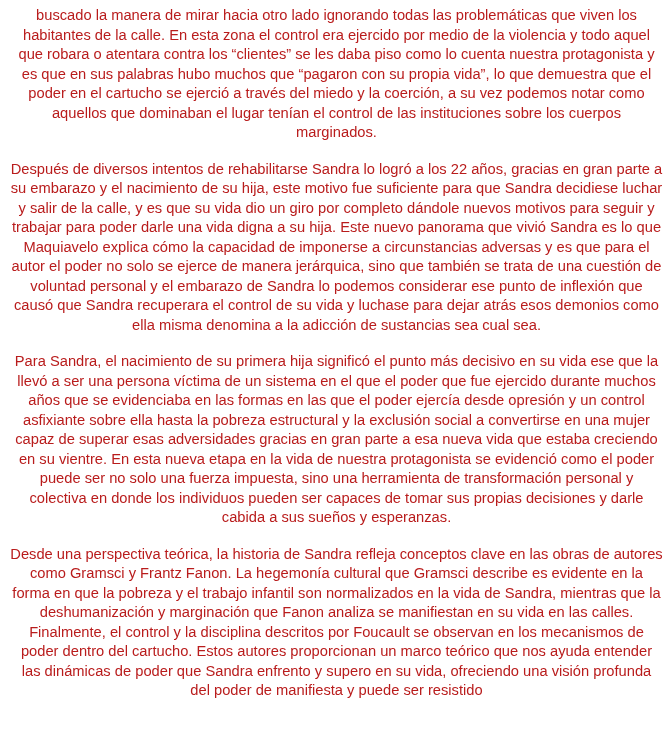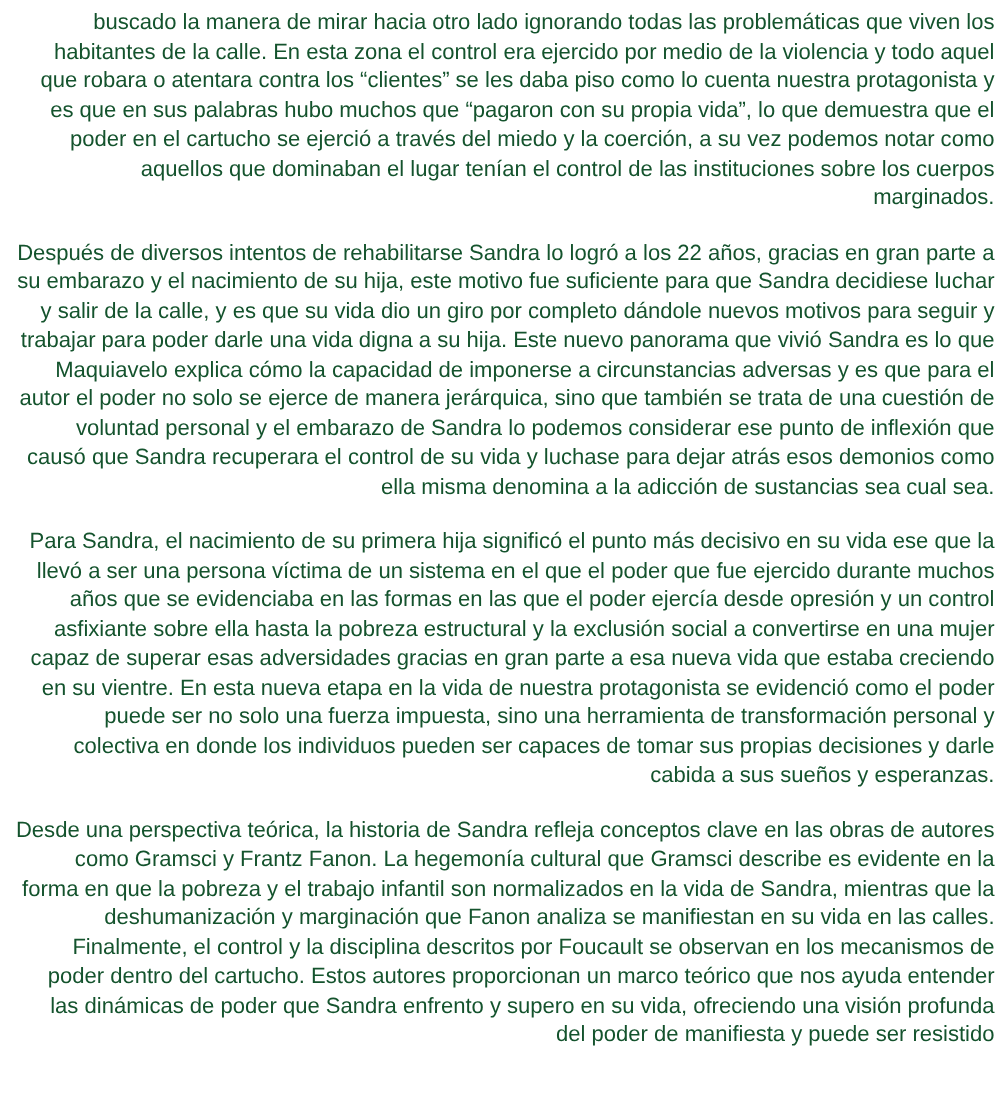--- a/index.html
+++ b/index.html
@@ -11,22 +11,22 @@
     position: relative;
     width: 671px;
     height: 744px;
     box-sizing: border-box;
     padding: 6px 8px 0 10px;
     background: #ffffff;
     overflow: hidden;
     font-family: "Liberation Sans", sans-serif;
     font-size: 14.7px;
     line-height: 19.5px;
-    color: #14532d;
-    text-align: right;
+    color: #b91c1c;
+    text-align: center;
   }
   .para {
     margin: 0 0 17px 0;
     padding: 0;
     word-spacing: normal;
   }
 </style>
 </head>
 <body>
 

